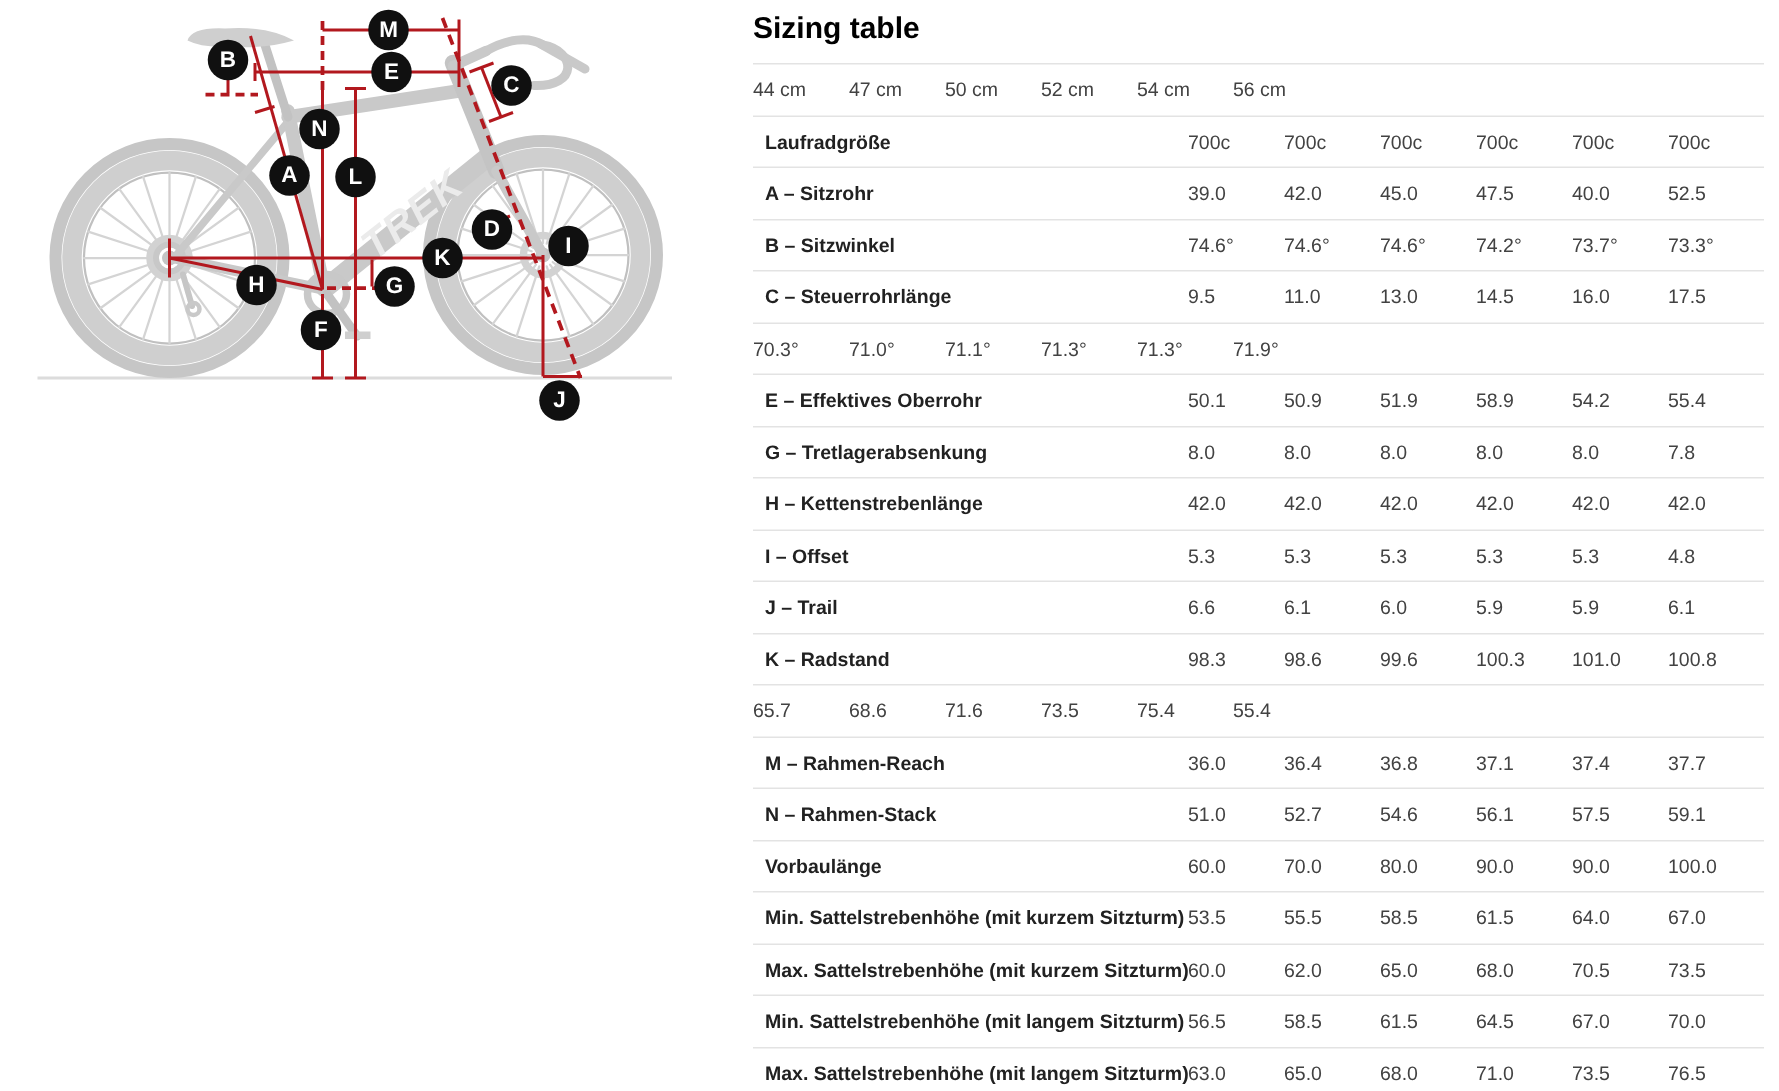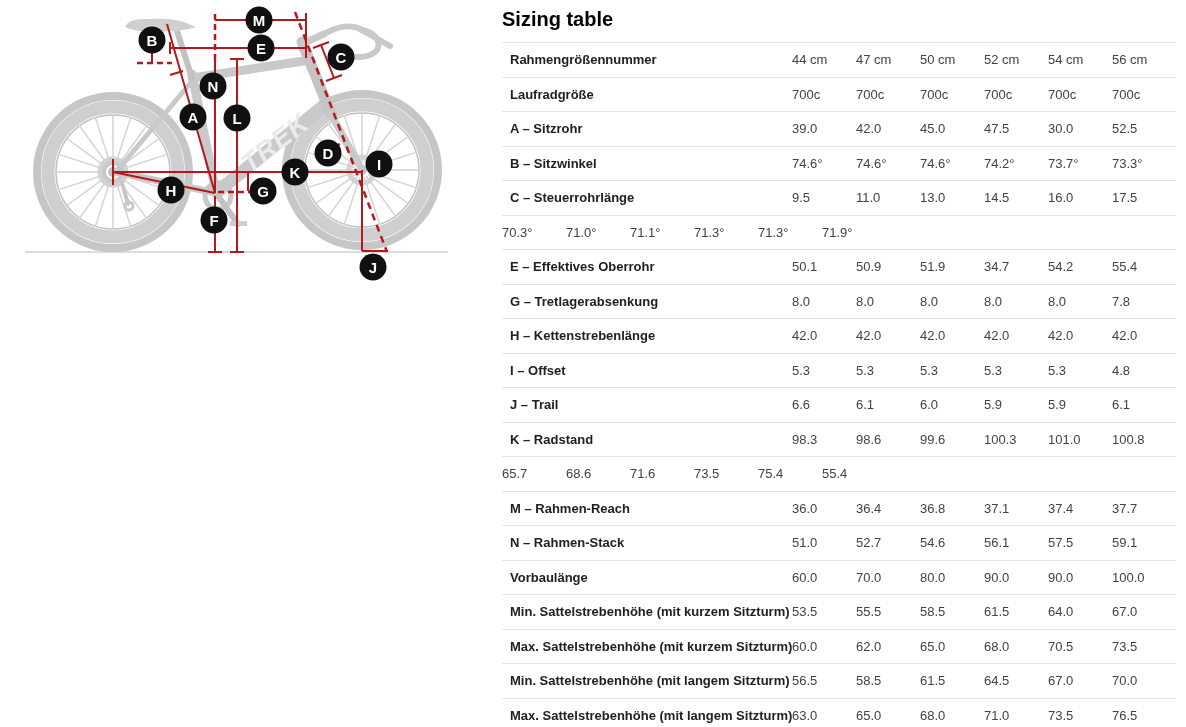--- a/index.html
+++ b/index.html
@@ -184,21 +184,20 @@
         <div class="marker" style="left: 237px; top: 118px;">L</div>
         <div class="marker" style="left: 259px; top: 20px;">M</div>
         <div class="marker" style="left: 213px; top: 86px;">N</div>
       </div>
   </div>
 
   <div class="sizing">
     <h2>Sizing table</h2>
     <div class="table" id="sizing-table">
         <div class="row">
-          <span class="label">Rahmengrößennummer</span>
           <span class="val">44 cm</span>
           <span class="val">47 cm</span>
           <span class="val">50 cm</span>
           <span class="val">52 cm</span>
           <span class="val">54 cm</span>
           <span class="val">56 cm</span>
         </div>
         <div class="row">
           <span class="label">Laufradgröße</span>
           <span class="val">700c</span>
@@ -207,21 +206,21 @@
           <span class="val">700c</span>
           <span class="val">700c</span>
           <span class="val">700c</span>
         </div>
         <div class="row">
           <span class="label">A – Sitzrohr</span>
           <span class="val">39.0</span>
           <span class="val">42.0</span>
           <span class="val">45.0</span>
           <span class="val">47.5</span>
-          <span class="val">30.0</span>
+          <span class="val">40.0</span>
           <span class="val">52.5</span>
         </div>
         <div class="row">
           <span class="label">B – Sitzwinkel</span>
           <span class="val">74.6°</span>
           <span class="val">74.6°</span>
           <span class="val">74.6°</span>
           <span class="val">74.2°</span>
           <span class="val">73.7°</span>
           <span class="val">73.3°</span>
@@ -241,21 +240,21 @@
           <span class="val">71.1°</span>
           <span class="val">71.3°</span>
           <span class="val">71.3°</span>
           <span class="val">71.9°</span>
         </div>
         <div class="row">
           <span class="label">E – Effektives Oberrohr</span>
           <span class="val">50.1</span>
           <span class="val">50.9</span>
           <span class="val">51.9</span>
-          <span class="val">34.7</span>
+          <span class="val">58.9</span>
           <span class="val">54.2</span>
           <span class="val">55.4</span>
         </div>
         <div class="row">
           <span class="label">G – Tretlagerabsenkung</span>
           <span class="val">8.0</span>
           <span class="val">8.0</span>
           <span class="val">8.0</span>
           <span class="val">8.0</span>
           <span class="val">8.0</span>

